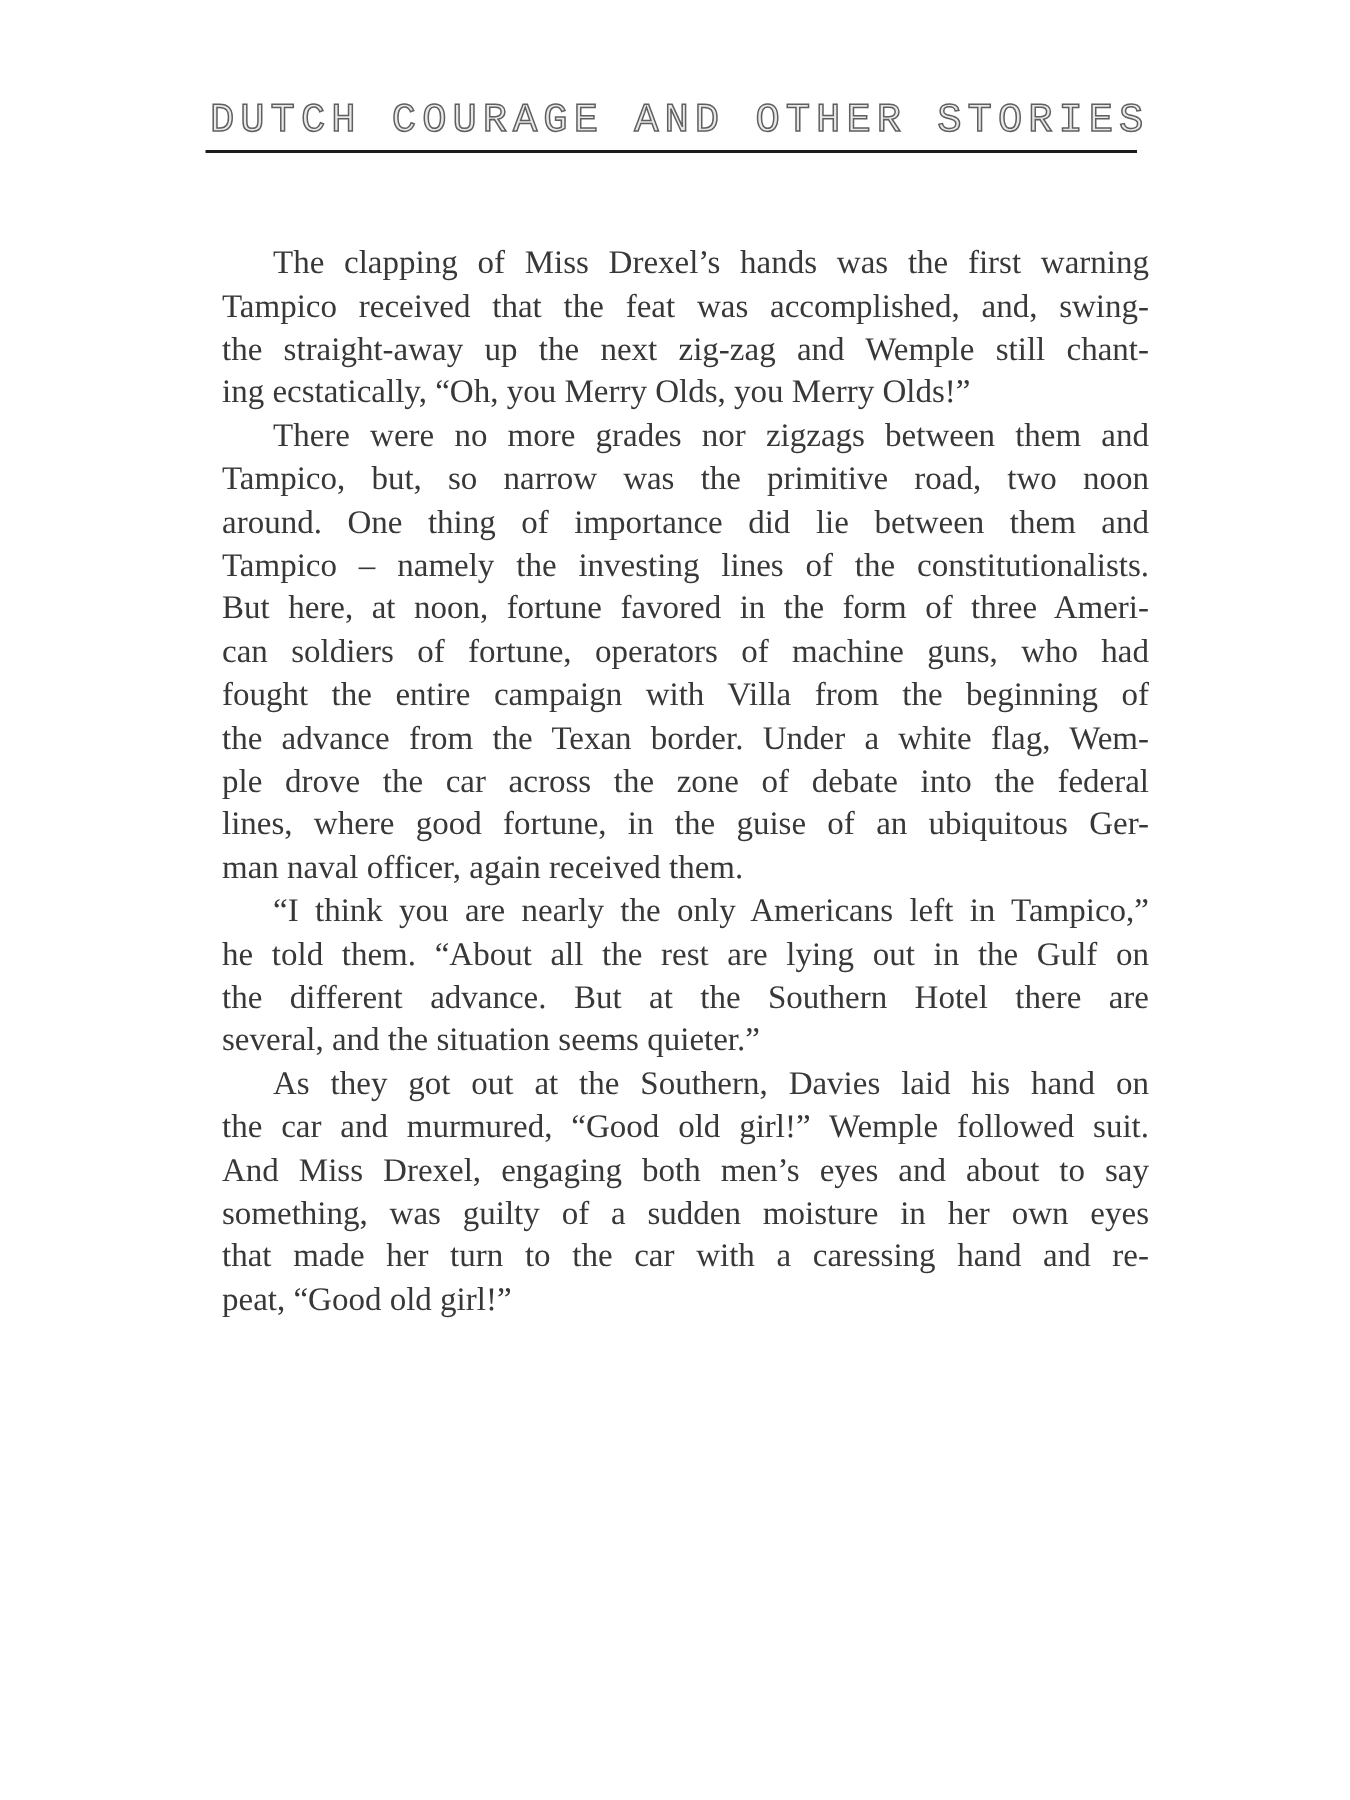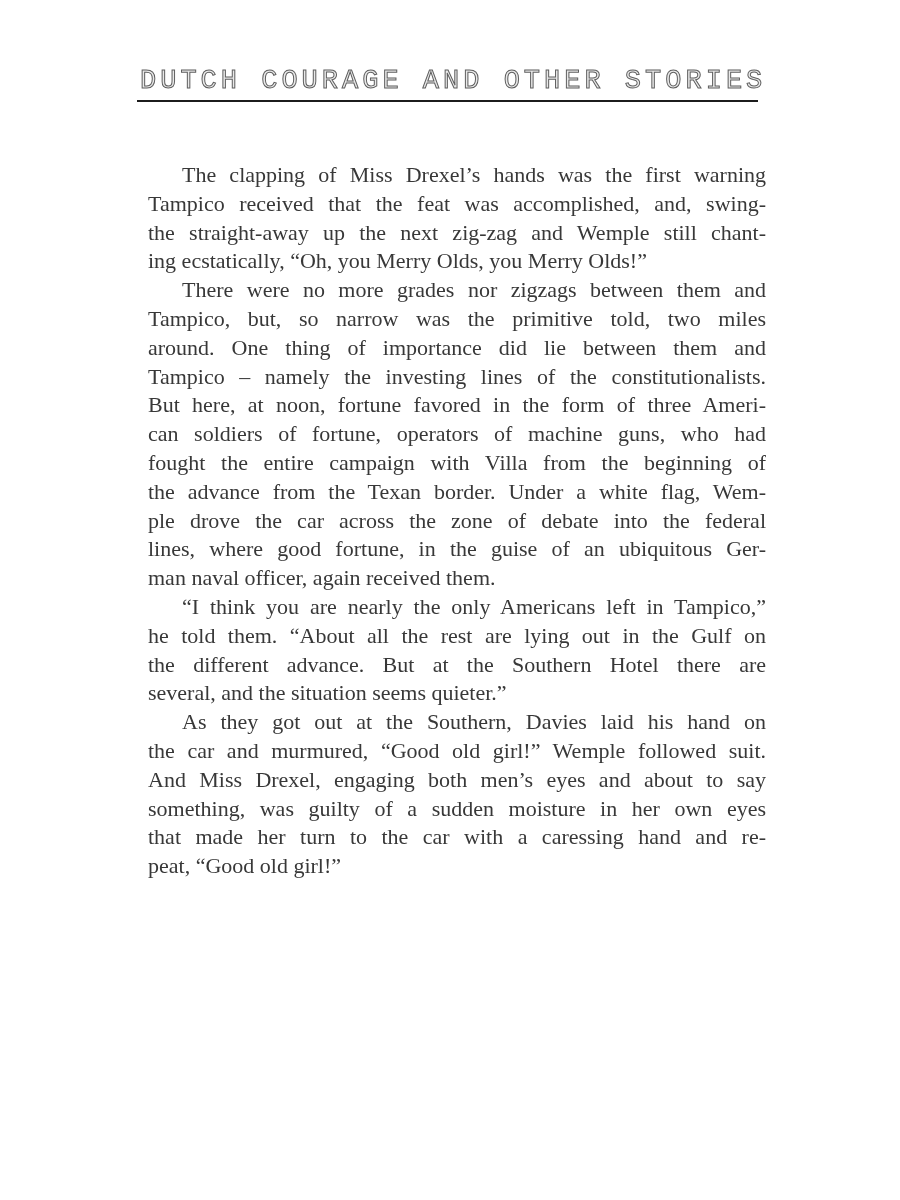--- a/index.html
+++ b/index.html
@@ -82,21 +82,21 @@
   <div class="head-rule"></div>
   <div class="text-block">
       <div class="paragraph">
         <div class="line first">The clapping of Miss Drexel’s hands was the first warning</div>
         <div class="line">Tampico received that the feat was accomplished, and, swing-</div>
         <div class="line">the straight-away up the next zig-zag and Wemple still chant-</div>
         <div class="line last">ing ecstatically, “Oh, you Merry Olds, you Merry Olds!”</div>
       </div>
       <div class="paragraph">
         <div class="line first">There were no more grades nor zigzags between them and</div>
-        <div class="line">Tampico, but, so narrow was the primitive told, two miles</div>
+        <div class="line">Tampico, but, so narrow was the primitive road, two noon</div>
         <div class="line">around. One thing of importance did lie between them and</div>
         <div class="line">Tampico – namely the investing lines of the constitutionalists.</div>
         <div class="line">But here, at noon, fortune favored in the form of three Ameri-</div>
         <div class="line">can soldiers of fortune, operators of machine guns, who had</div>
         <div class="line">fought the entire campaign with Villa from the beginning of</div>
         <div class="line">the advance from the Texan border. Under a white flag, Wem-</div>
         <div class="line">ple drove the car across the zone of debate into the federal</div>
         <div class="line">lines, where good fortune, in the guise of an ubiquitous Ger-</div>
         <div class="line last">man naval officer, again received them.</div>
       </div>

